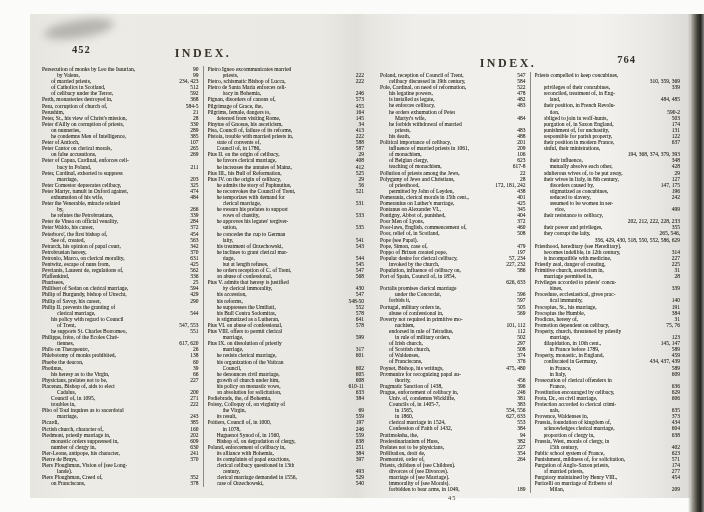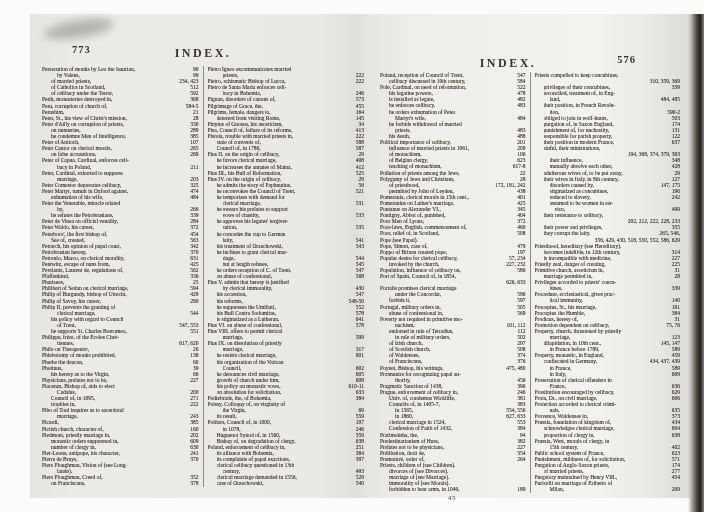--- a/index.html
+++ b/index.html
@@ -60,21 +60,21 @@
   }
 </style>
 </head>
 <body>
 
 <div class="spread"></div>
 <div class="corner-smudge"></div>
 
 <div class="page left-page">
   <div class="page-header">
-    <span class="folio folio-left">773</span>
+    <span class="folio folio-left">452</span>
     <span class="index-title">INDEX.</span>
   </div>
   <div class="cols">
     <div class="col">
         <div class="line i0">
           <span class="t">Persecution of monks by Leo the Isaurian,</span>
           <span class="n">90</span>
         </div>
         <div class="line i2">
           <span class="t">by Valens,</span>
@@ -626,21 +626,21 @@
           <span class="t">case of Orzechowski,</span>
           <span class="n">540</span>
         </div>
       </div>
   </div>
 </div>
 
 <div class="page right-page">
   <div class="page-header">
     <span class="index-title">INDEX.</span>
-    <span class="folio folio-right">576</span>
+    <span class="folio folio-right">764</span>
   </div>
   <div class="cols">
     <div class="col">
         <div class="line i0">
           <span class="t">Poland, reception of Council of Trent,</span>
           <span class="n">547</span>
         </div>
         <div class="line i1">
           <span class="t">celibacy discussed in 19th century,</span>
           <span class="n">584</span>

